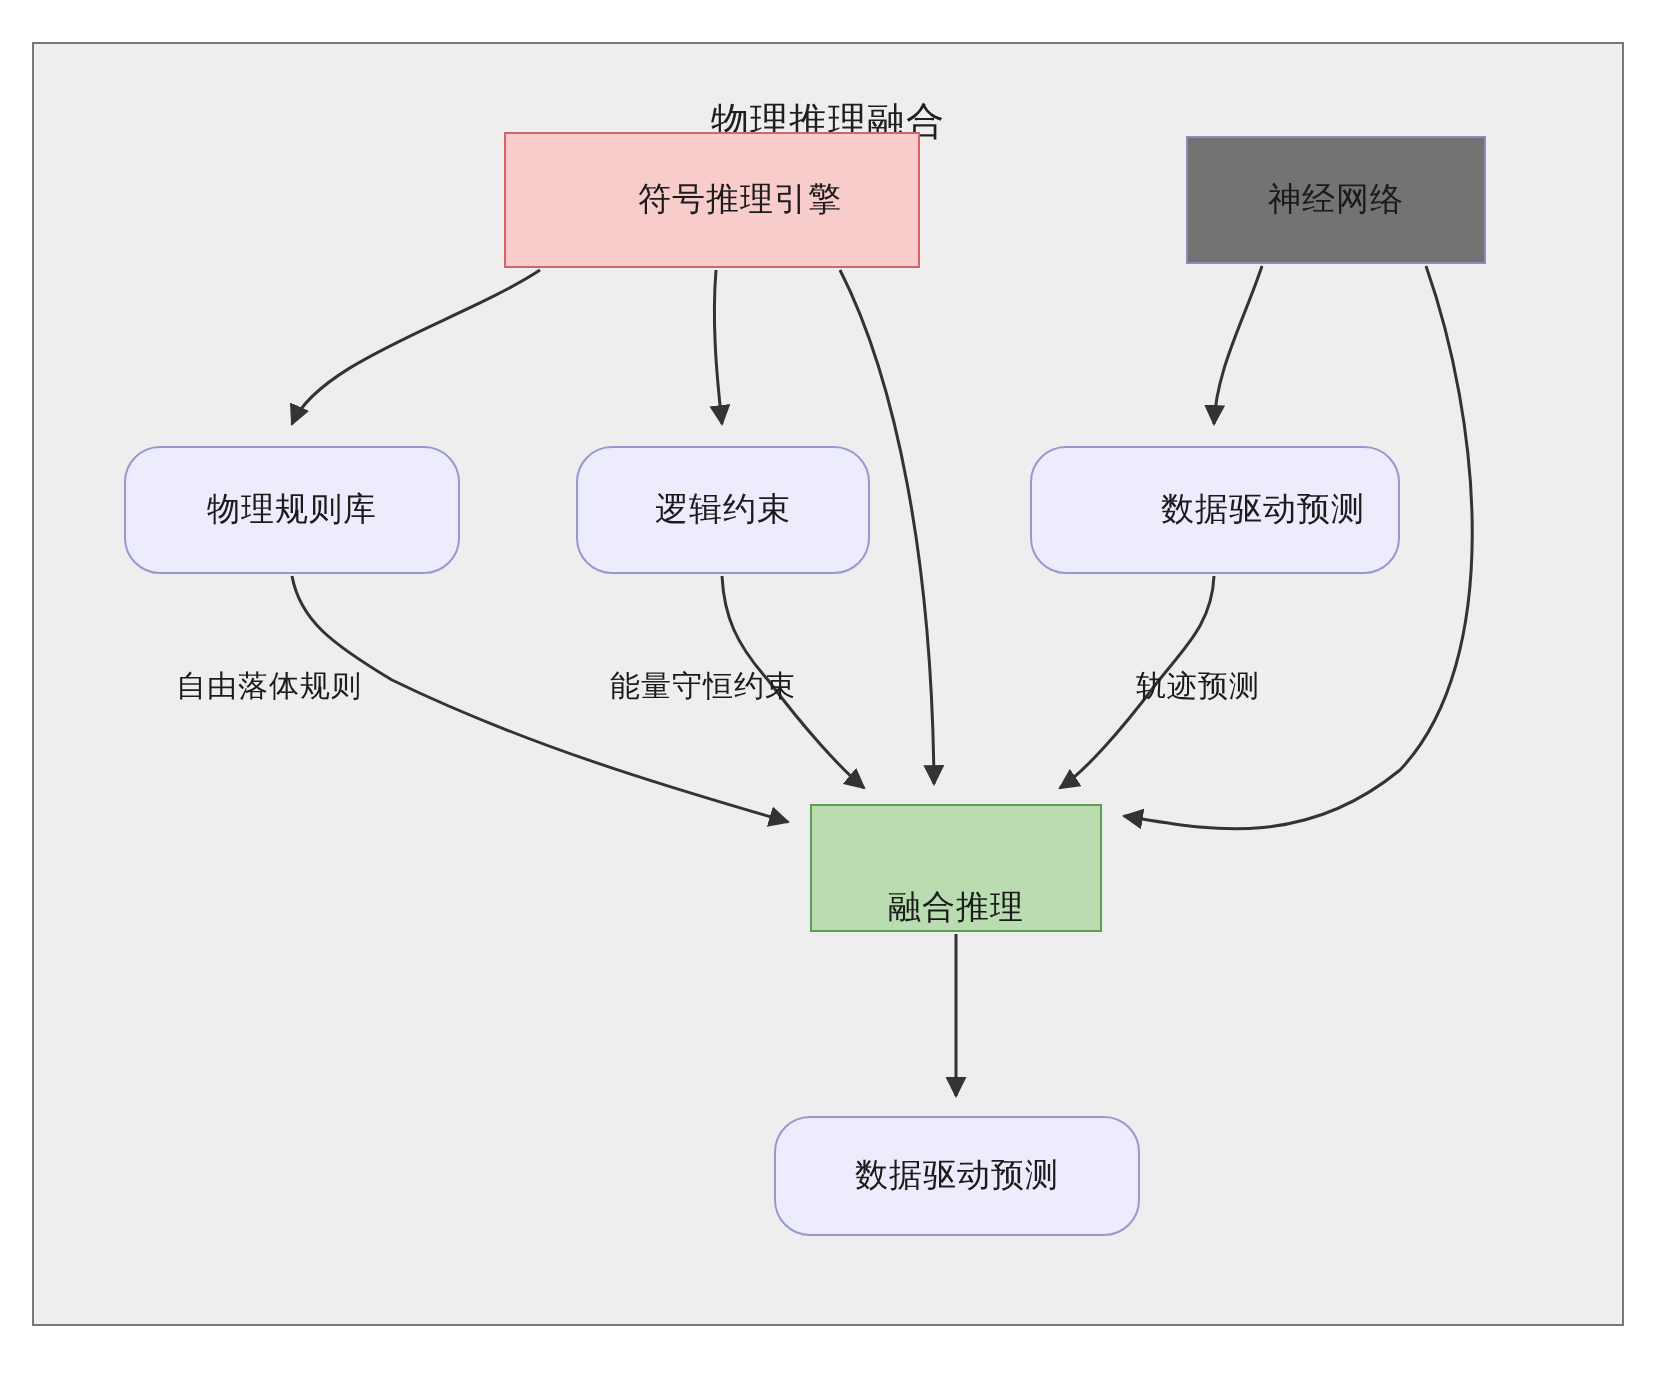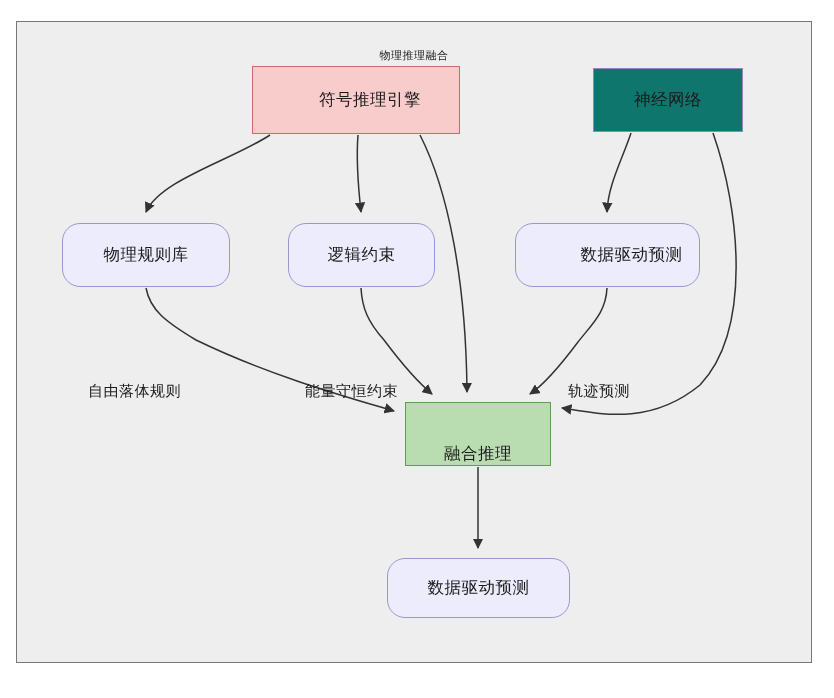--- a/index.html
+++ b/index.html
@@ -30,21 +30,21 @@
     border: 1.5px solid #777777;
     box-sizing: border-box;
   }
 
   .subgraph-title {
     position: absolute;
     left: 0;
     top: 26px;
     width: 100%;
     text-align: center;
-    font-size: 11px;
+    font-size: 19px;
     color: #1f1f1f;
     letter-spacing: 0.5px;
   }
 
   
   #edges {
     position: absolute;
     left: 0;
     top: 0;
     width: 834px;
@@ -65,21 +65,21 @@
     border-width: 1.2px;
     border-style: solid;
   }
 
   .node-symbolic {
     background: #f9cccc;
     border-color: #d06666;
   }
 
   .node-neural {
-    background: #0f766e;
+    background: #737373;
     border-color: #9287bd;
   }
 
   .node-lav {
     background: #ececfc;
     border-color: #9a97d0;
     border-radius: 18px;
   }
 
   .node-fusion {
@@ -88,21 +88,20 @@
   }
 
   
   .edge-label {
     position: absolute;
     font-size: 15px;
     color: #1b1b1b;
     letter-spacing: 0.5px;
     white-space: nowrap;
     background: transparent;
-    margin-top: 48px;
   }
 </style>
 </head>
 <body>
 
 <div id="stage">
 
   <div class="subgraph">
     <div class="subgraph-title">物理推理融合</div>
   </div>

